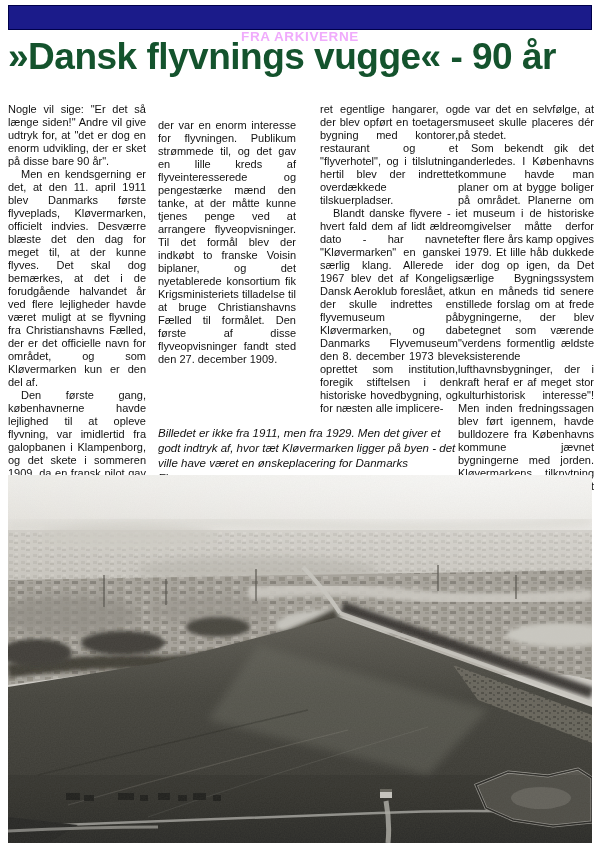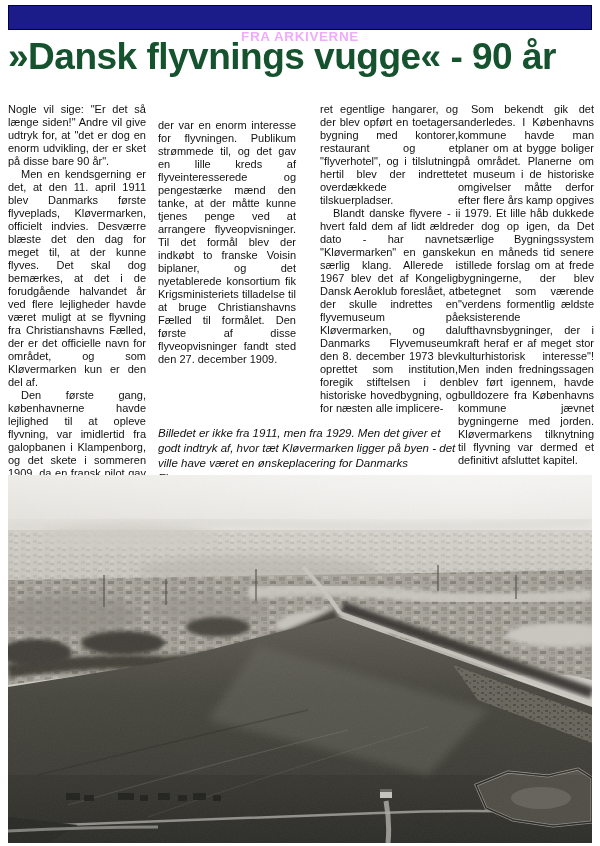--- a/index.html
+++ b/index.html
@@ -56,20 +56,21 @@
         <p class="para indent">Den første gang, københavnerne havde lejlighed til at opleve flyvning, var imidlertid fra galopbanen i Klampenborg, og det skete i sommeren 1909, da en fransk pilot gav opvisning. Ved den lejlighed blev det konstateret, at</p>
       </div>
     <div class="col col-1">
         <p class="para">der var en enorm interesse for flyvningen. Publikum strømmede til, og det gav en lille kreds af flyveinteresserede og pengestærke mænd den tanke, at der måtte kunne tjenes penge ved at arrangere flyveopvisninger. Til det formål blev der indkøbt to franske Voisin biplaner, og det nyetablerede konsortium fik Krigsministeriets tilladelse til at bruge Christianshavns Fælled til formålet. Den første af disse flyveopvisninger fandt sted den 27. december 1909.</p>
       </div>
     <div class="col col-2">
         <p class="para">ret egentlige hangarer, og der blev opført en toetagers bygning med kontorer, restaurant og et "flyverhotel", og i tilslutning hertil blev der indrettet overdækkede tilskuerpladser.</p>
         <p class="para indent">Blandt danske flyvere - i hvert fald dem af lidt ældre dato - har navnet "Kløvermarken" en ganske særlig klang. Allerede i 1967 blev det af Kongelig Dansk Aeroklub foreslået, at der skulle indrettes en flyvemuseum på Kløvermarken, og da Danmarks Flyvemuseum den 8. december 1973 blev oprettet som institution, foregik stiftelsen i den historiske hovedbygning, og for næsten alle implicere-</p>
       </div>
     <div class="col col-3">
+        <p class="para">de var det en selvfølge, at museet skulle placeres dér på stedet.</p>
         <p class="para indent">Som bekendt gik det anderledes. I Københavns kommune havde man planer om at bygge boliger på området. Planerne om et museum i de historiske omgivelser måtte derfor efter flere års kamp opgives i 1979. Et lille håb dukkede der dog op igen, da Det særlige Bygningssystem kun en måneds tid senere stillede forslag om at frede bygningerne, der blev betegnet som værende "verdens formentlig ældste eksisterende lufthavnsbygninger, der i kraft heraf er af meget stor kulturhistorisk interesse"! Men inden fredningssagen blev ført igennem, havde bulldozere fra Københavns kommune jævnet bygningerne med jorden. Kløvermarkens tilknytning til flyvning var dermed et definitivt afsluttet kapitel.</p>
       </div>
   </div>
 
   <p class="caption">Billedet er ikke fra 1911, men fra 1929. Men det giver et godt indtryk af, hvor tæt Kløvermarken ligger på byen - det ville have været en ønskeplacering for Danmarks Flyvemuseum.</p>
 
   <div class="photo">
 
     <svg viewBox="0 0 584 368" aria-hidden="true">
       <defs>

